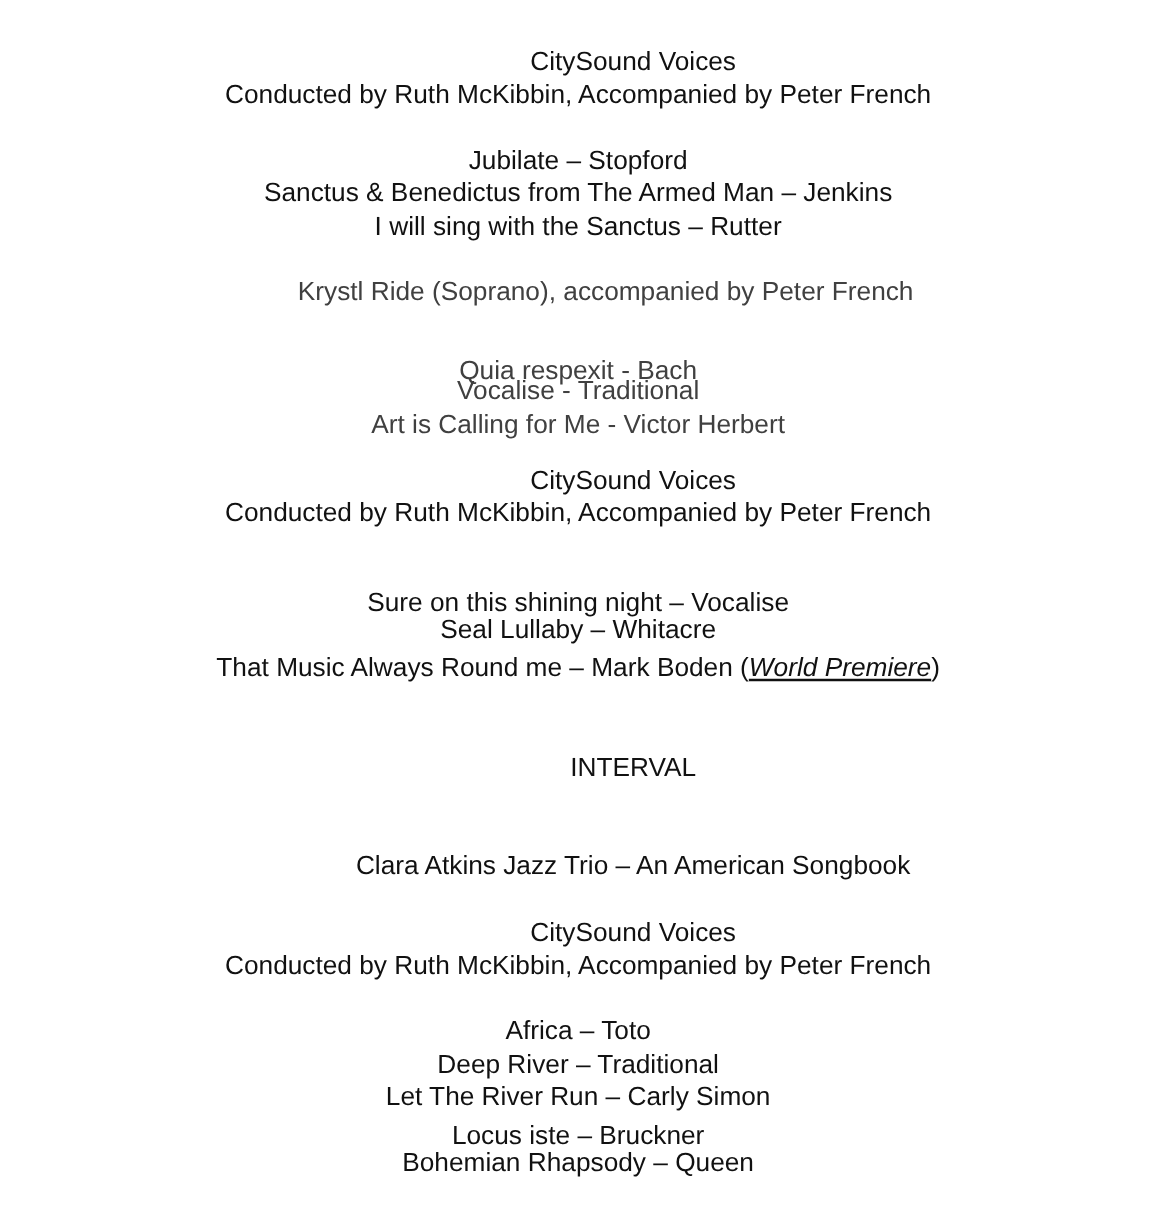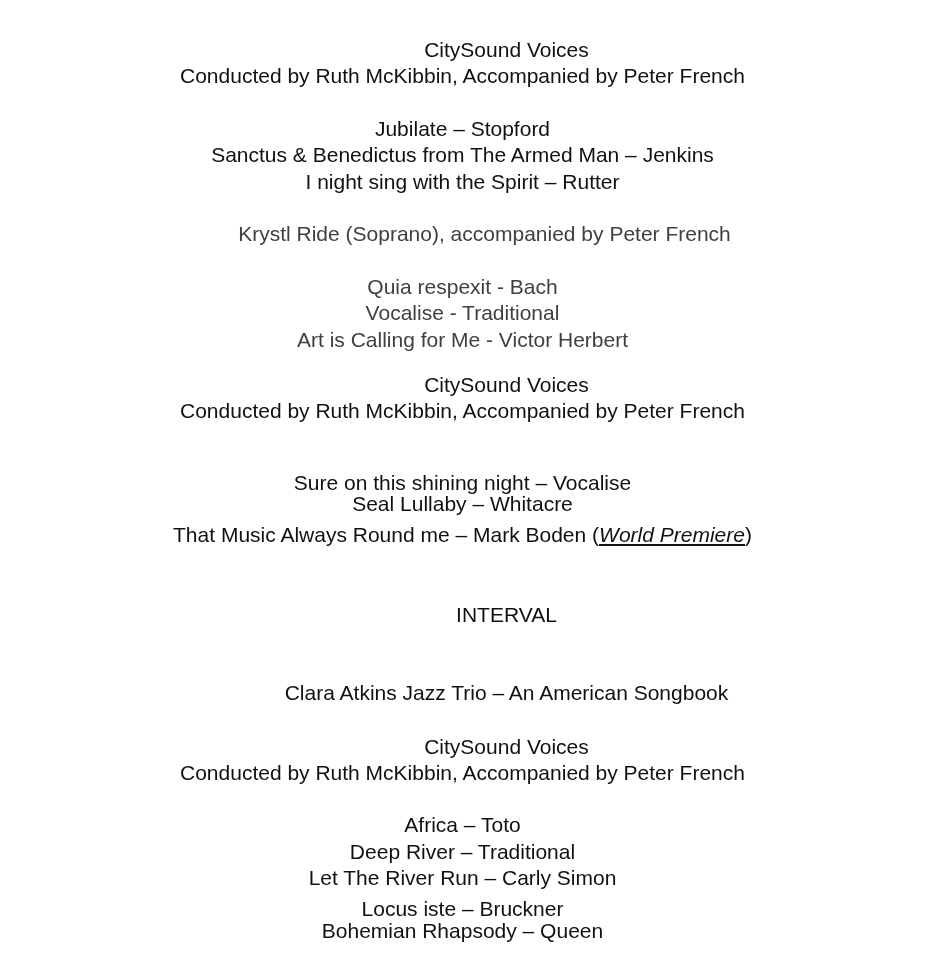--- a/index.html
+++ b/index.html
@@ -16,24 +16,24 @@
   .gray { color: #404040; }
   .it { font-style: italic; text-decoration: underline; }
 </style>
 </head>
 <body>
 
 <div class="line bold" style="top:37px">CitySound Voices</div>
 <div class="line" style="top:63px">Conducted by Ruth McKibbin, Accompanied by Peter French</div>
 <div class="line" style="top:116px">Jubilate – Stopford</div>
 <div class="line" style="top:142px">Sanctus &amp; Benedictus from The Armed Man – Jenkins</div>
-<div class="line" style="top:169px">I night sing with the Spirit – Rutter</div>
+<div class="line" style="top:169px">I will sing with the Sanctus – Rutter</div>
 
 <div class="line gray" style="top:221px"><span class="bold">Krystl Ride (Soprano)</span><span>, accompanied by Peter French</span></div>
-<div class="line gray" style="top:274px">Quia respexit - Bach</div>
+<div class="line gray" style="top:284px">Quia respexit - Bach</div>
 <div class="line gray" style="top:300px">Vocalise - Traditional</div>
 <div class="line gray" style="top:327px">Art is Calling for Me - Victor Herbert</div>
 
 <div class="line bold" style="top:372px">CitySound Voices</div>
 <div class="line" style="top:398px">Conducted by Ruth McKibbin, Accompanied by Peter French</div>
 <div class="line" style="top:470px">Sure on this shining night – Vocalise</div>
 <div class="line" style="top:491px">Seal Lullaby – Whitacre</div>
 <div class="line" style="top:522px"><span>That Music Always Round me – Mark Boden (</span><span class="it">World Premiere</span><span>)</span></div>
 
 <div class="line bold" style="top:602px">INTERVAL</div>

